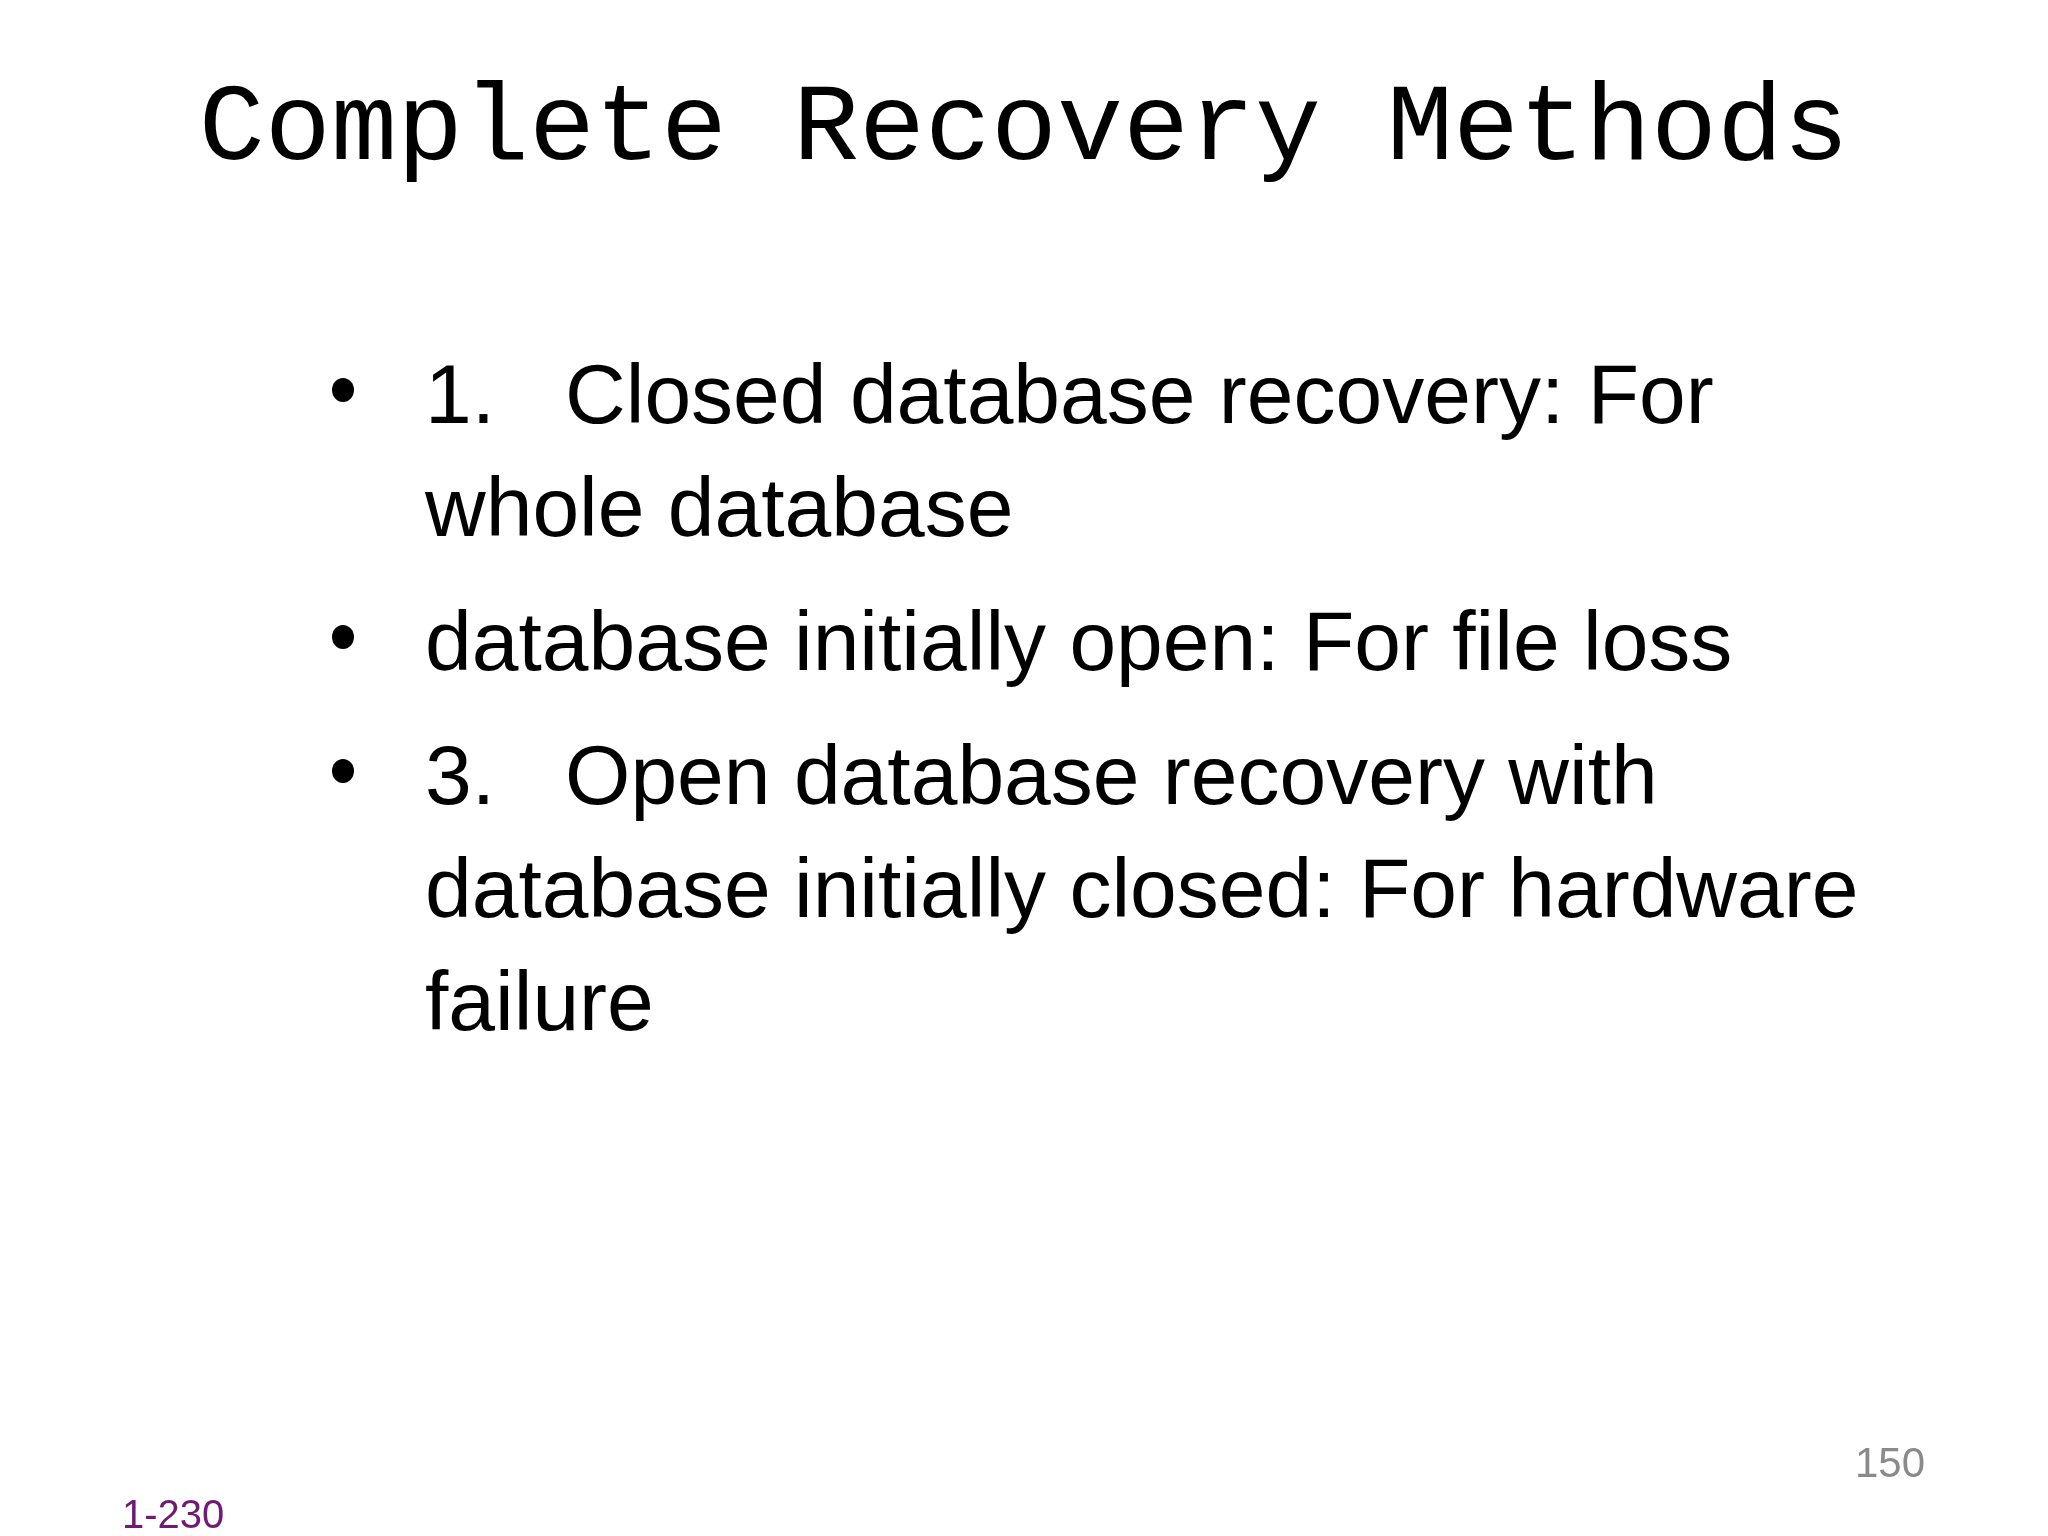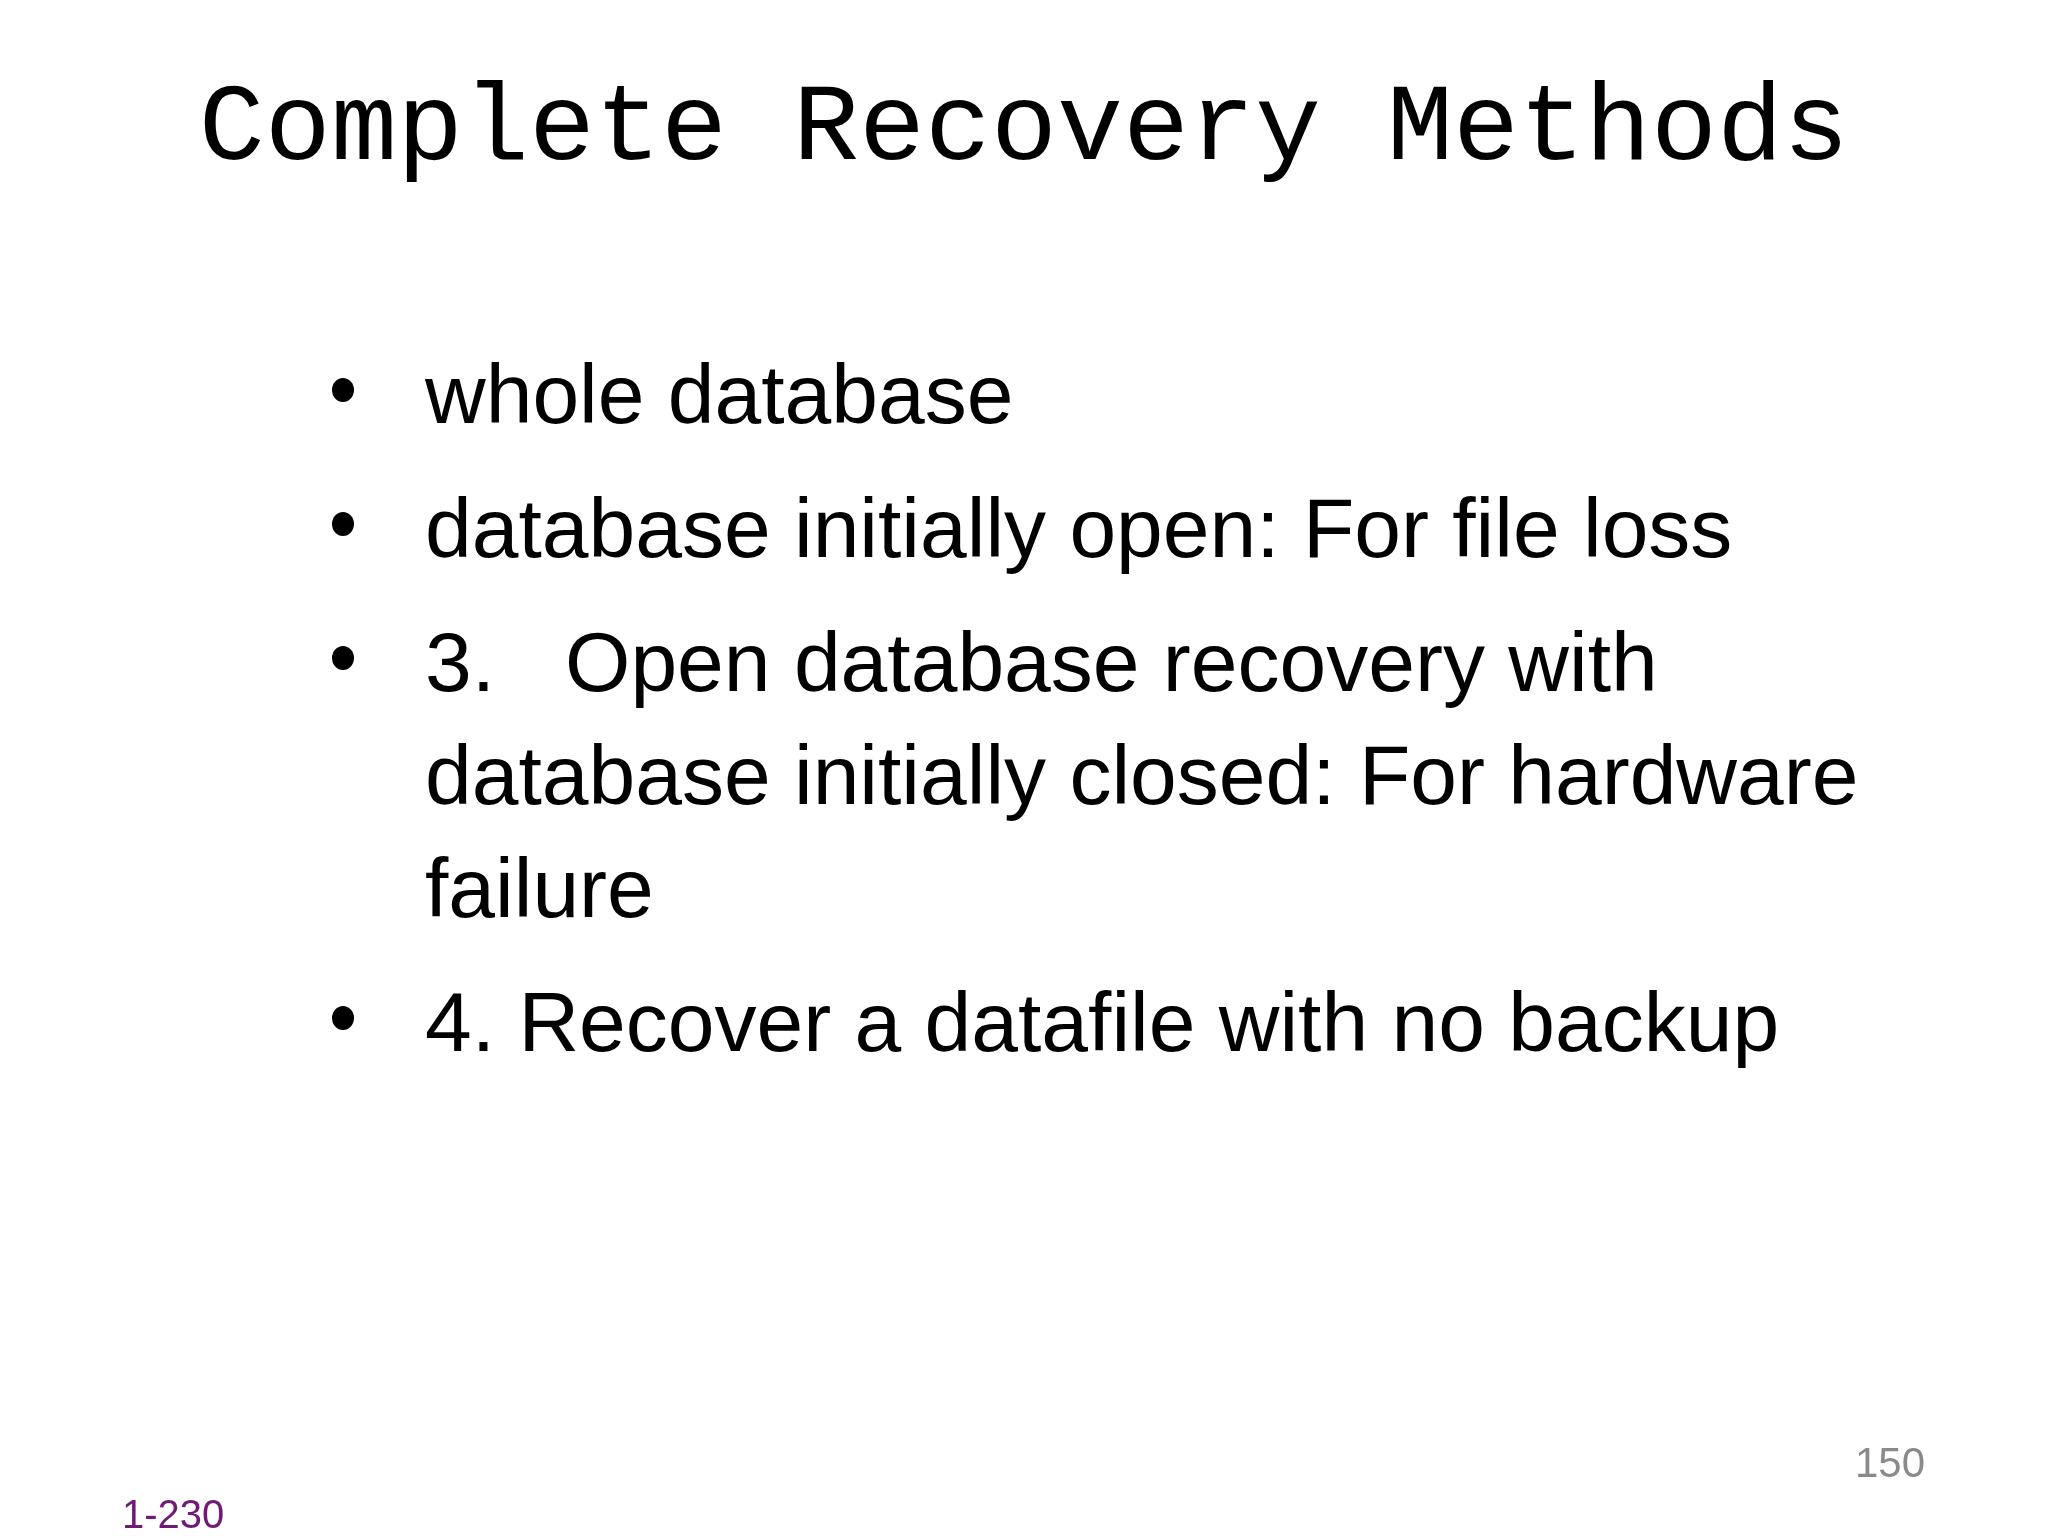--- a/index.html
+++ b/index.html
@@ -77,39 +77,36 @@
 <body>
 
 <div class="slide">
 
   <div class="title">Complete Recovery Methods</div>
 
   <ul class="bullets">
 
     <li class="bullet">
       <span class="dot"></span>
+      <div class="line">1.   Closed database recovery: For</div>
       <div class="line">whole database</div>
     </li>
 
     <li class="bullet">
       <span class="dot"></span>
       <div class="line">database initially open: For file loss</div>
     </li>
 
     <li class="bullet">
       <span class="dot"></span>
       <div class="line">3.   Open database recovery with</div>
       <div class="line">database initially closed: For hardware</div>
       <div class="line">failure</div>
     </li>
 
-    <li class="bullet">
-      <span class="dot"></span>
-      <div class="line">4. Recover a datafile with no backup</div>
-    </li>
 
   </ul>
 
   <div class="footer-left">1-230</div>
 
   <div class="footer-right">150</div>
 
 </div>
 
 </body></html>

